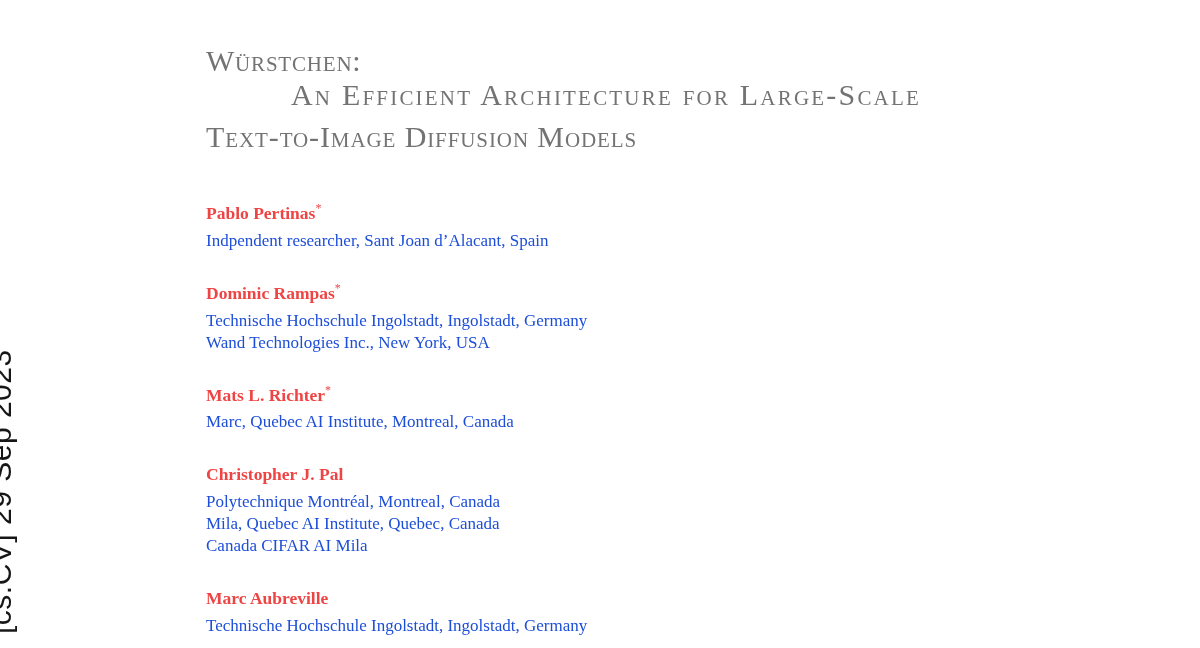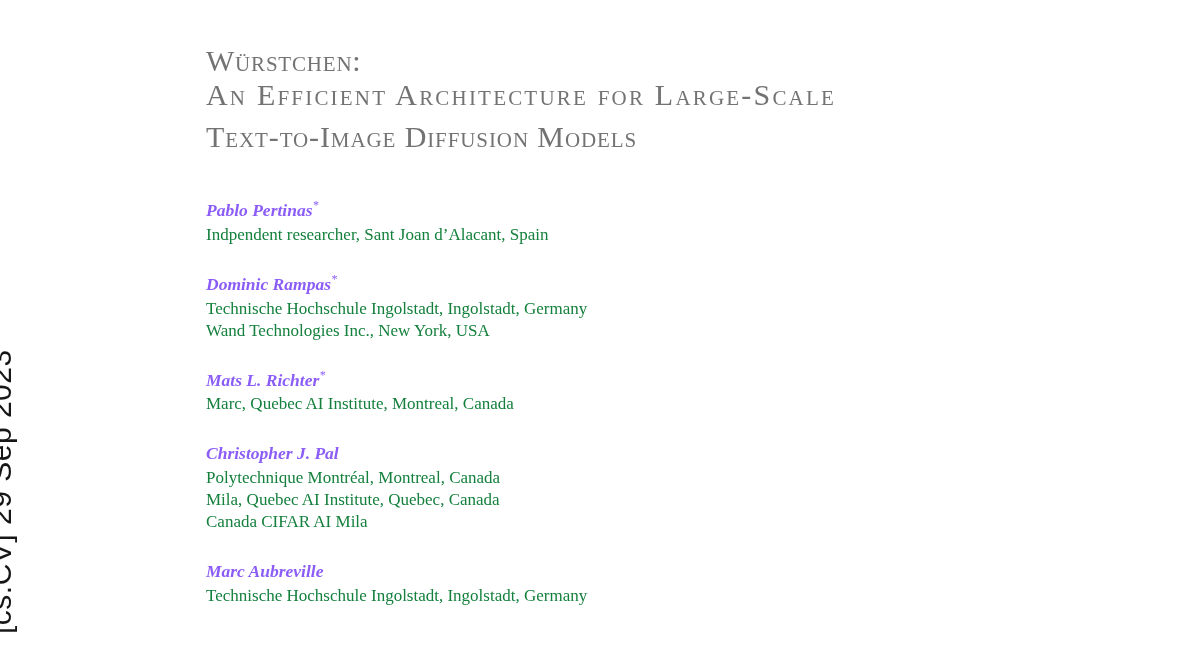--- a/index.html
+++ b/index.html
@@ -51,45 +51,44 @@
     color: #737373;
   }
   .title-line {
     font-variant: small-caps;
     font-size: 30px;
     line-height: 34px;
     letter-spacing: 0.6px;
     white-space: nowrap;
   }
   .title-line.l1 { letter-spacing: 0.8px; }
-  .title-line.l2 { letter-spacing: 2.2px; }
+  .title-line.l2 { letter-spacing: 2.2px; text-align: center; }
   .title-line.l3 { letter-spacing: 0.9px; margin-top: 8px; }
 
   .authors {
     margin-top: 38px;
   }
   .author-block {
     margin-bottom: 20px;
   }
   .author-name {
     font-weight: bold;
     font-size: 17.5px;
-    line-height: 27px;
-    color: #8b5cf6;
-    font-style: italic;
+    line-height: 33px;
+    color: #ef4444;
   }
   .author-name .star {
     font-weight: normal;
     font-size: 12px;
     vertical-align: super;
   }
   .affil {
     font-size: 17px;
     line-height: 22px;
-    color: #15803d;
+    color: #1d4ed8;
   }
 </style>
 </head>
 <body>
 
 <div class="page">
 
   <div class="arxiv-stamp">[cs.CV]  29 Sep 2023</div>
 
   <div class="content">

